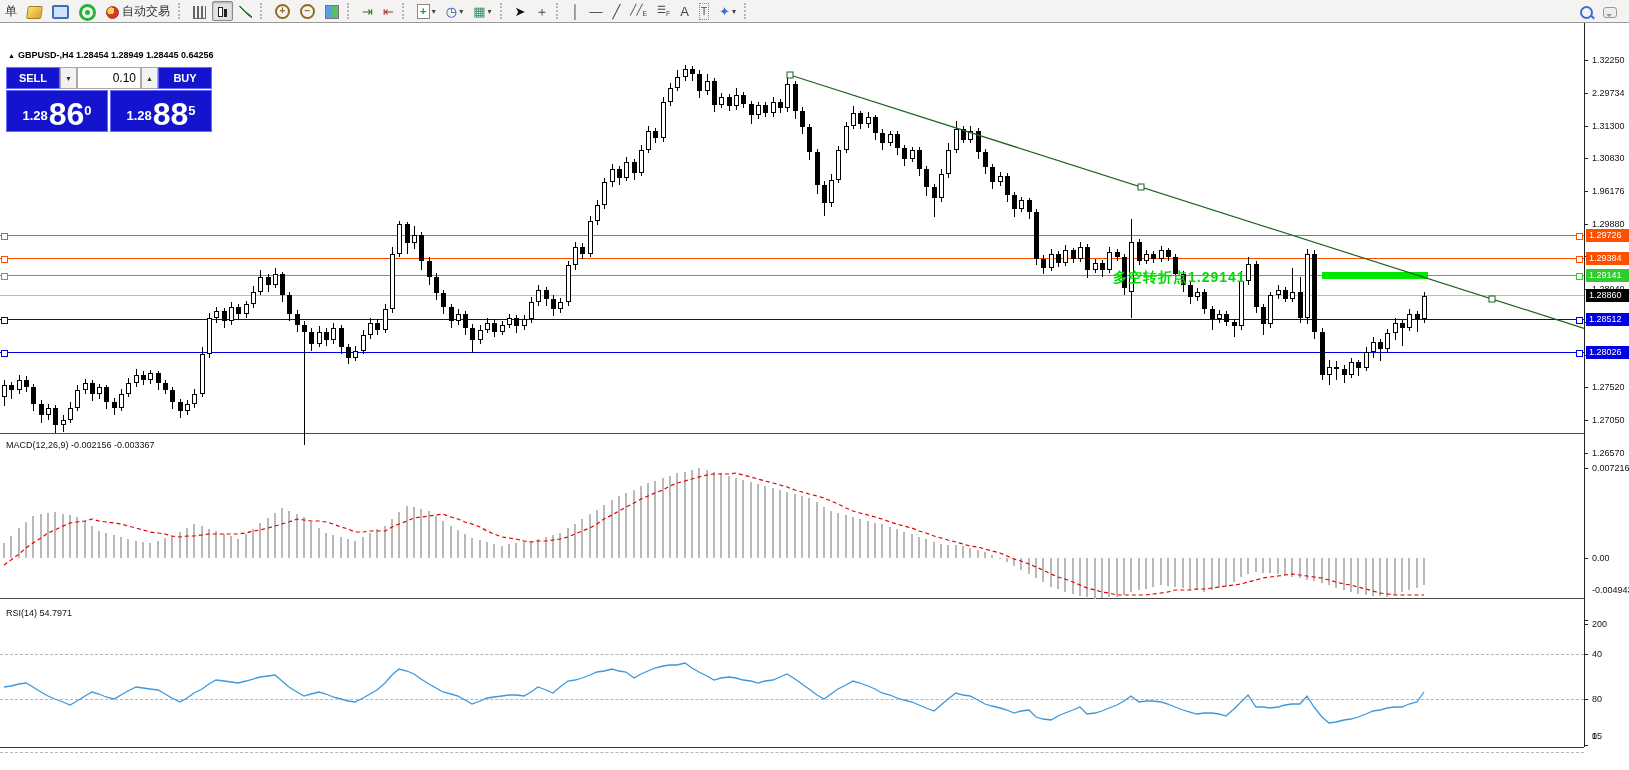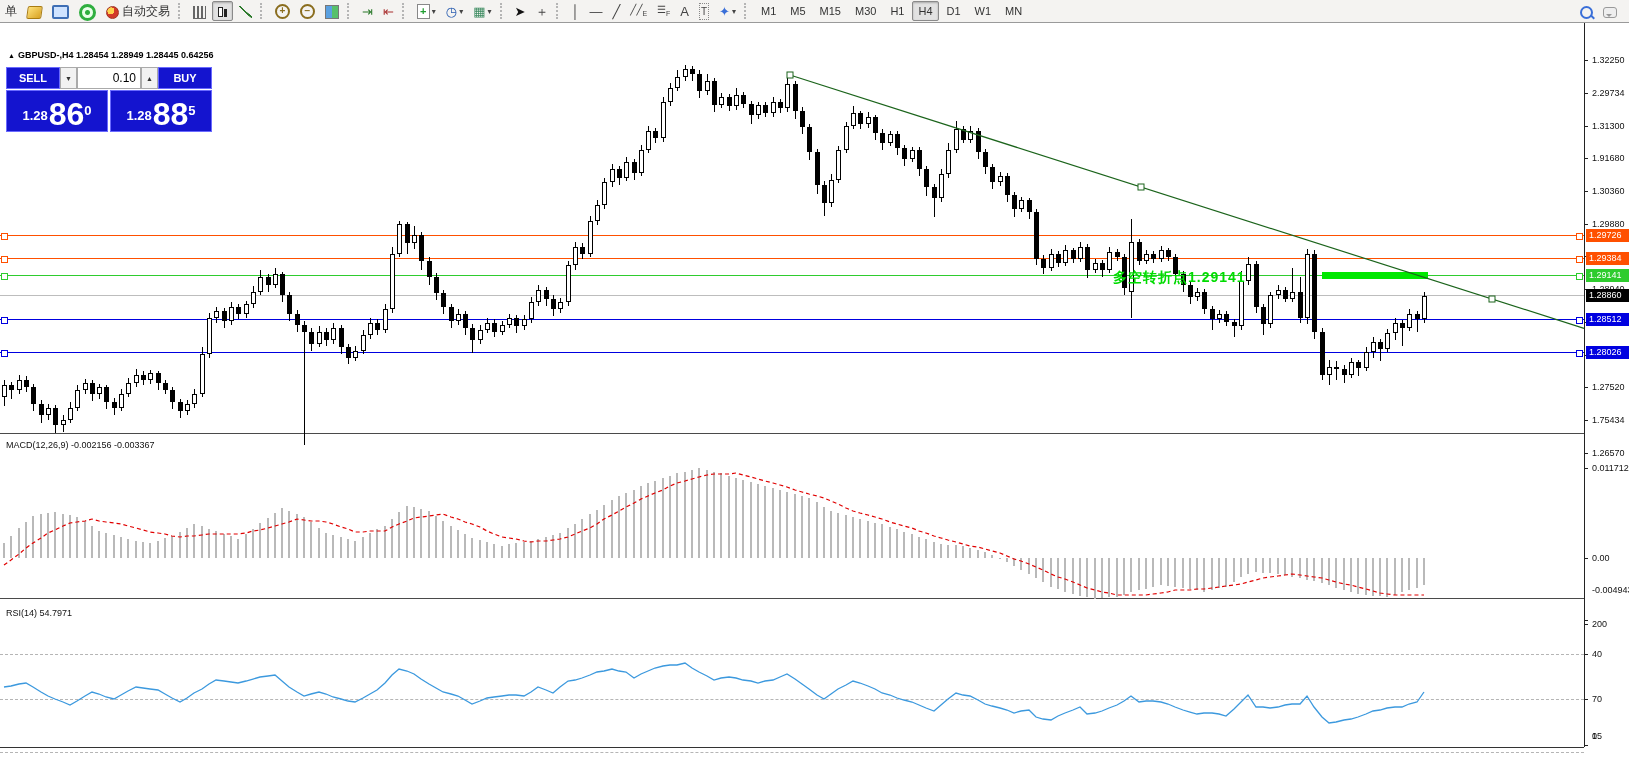--- a/index.html
+++ b/index.html
@@ -152,31 +152,20 @@
         <span class="glyph">A</span>
       </span>
     <span class="tbtn">
         <span class="glyph" style="border:1px dotted #888;padding:0 1px;font-size:10px;">T</span>
       </span>
     <span class="tbtn">
         <span class="glyph" style="color:#3a6fd8;">✦</span>
         <span class="caret">▾</span>
       </span>
     <span class="tsep"></span>
-    <span id="tfbar" style="display:flex;">
-        <span class="tbtn tf">M1</span>
-        <span class="tbtn tf">M5</span>
-        <span class="tbtn tf">M15</span>
-        <span class="tbtn tf">M30</span>
-        <span class="tbtn tf">H1</span>
-        <span class="tbtn tf active">H4</span>
-        <span class="tbtn tf">D1</span>
-        <span class="tbtn tf">W1</span>
-        <span class="tbtn tf">MN</span>
-      </span>
     <span style="flex:1;"></span>
     <span class="tbtn">
         <span class="ic-mag"></span>
       </span>
     <span class="tbtn" style="margin-right:8px;">
         <span class="ic-chat"></span>
       </span>
   </div>
 
   <div id="chartwrap">
@@ -216,37 +205,37 @@
     <div class="ind-label" style="top:585px;font-weight:normal;text-align:center;">RSI(14) 54.7971</div>
 
     <div id="axiscol"></div>
     <div id="layers" style="position:absolute;left:0;top:0;width:1629px;height:747px;">
         <div class="axis-tick" style="top: 32px;">1.32250</div>
         <div class="tickdash" style="top: 37px;"></div>
         <div class="axis-tick" style="top: 65px;">2.29734</div>
         <div class="tickdash" style="top: 70px;"></div>
         <div class="axis-tick" style="top: 98px;">1.31300</div>
         <div class="tickdash" style="top: 103px;"></div>
-        <div class="axis-tick" style="top: 130px;">1.91680</div>
+        <div class="axis-tick" style="top: 130px;">1.30830</div>
         <div class="tickdash" style="top: 135px;"></div>
-        <div class="axis-tick" style="top: 163px;">1.30360</div>
+        <div class="axis-tick" style="top: 163px;">1.96176</div>
         <div class="tickdash" style="top: 168px;"></div>
         <div class="axis-tick" style="top: 196px;">1.29880</div>
         <div class="tickdash" style="top: 201px;"></div>
         <div class="axis-tick" style="top: 228px;">1.29410</div>
         <div class="tickdash" style="top: 233px;"></div>
         <div class="axis-tick" style="top: 261px;">1.28940</div>
         <div class="tickdash" style="top: 266px;"></div>
         <div class="axis-tick" style="top: 294px;">1.28470</div>
         <div class="tickdash" style="top: 299px;"></div>
         <div class="axis-tick" style="top: 327px;">1.27990</div>
         <div class="tickdash" style="top: 332px;"></div>
         <div class="axis-tick" style="top: 359px;">1.27520</div>
         <div class="tickdash" style="top: 364px;"></div>
-        <div class="axis-tick" style="top: 392px;">1.75434</div>
+        <div class="axis-tick" style="top: 392px;">1.27050</div>
         <div class="tickdash" style="top: 397px;"></div>
         <div class="axis-tick" style="top: 425px;">1.26570</div>
         <div class="tickdash" style="top: 430px;"></div>
         <div class="hline" style="top: 212px; background: rgb(255, 80, 0);"></div>
         <div class="handle" style="left: 1px; top: 210px; border-color: rgb(255, 80, 0);"></div>
         <div class="handle" style="left: 1576px; top: 210px; border-color: rgb(255, 80, 0);"></div>
         <div class="hline" style="top: 235px; background: rgb(255, 80, 0);"></div>
         <div class="handle" style="left: 1px; top: 233px; border-color: rgb(255, 80, 0);"></div>
         <div class="handle" style="left: 1576px; top: 233px; border-color: rgb(255, 80, 0);"></div>
         <div class="hline" style="top: 252px; background: rgb(46, 204, 46);"></div>
@@ -838,34 +827,34 @@
         <div class="macd-bar" style="left: 1357px; top: 535px; height: 36px;"></div>
         <div class="macd-bar" style="left: 1365px; top: 535px; height: 37px;"></div>
         <div class="macd-bar" style="left: 1372px; top: 535px; height: 38px;"></div>
         <div class="macd-bar" style="left: 1379px; top: 535px; height: 38px;"></div>
         <div class="macd-bar" style="left: 1386px; top: 535px; height: 39px;"></div>
         <div class="macd-bar" style="left: 1394px; top: 535px; height: 37px;"></div>
         <div class="macd-bar" style="left: 1401px; top: 535px; height: 34px;"></div>
         <div class="macd-bar" style="left: 1408px; top: 535px; height: 32px;"></div>
         <div class="macd-bar" style="left: 1416px; top: 535px; height: 30px;"></div>
         <div class="macd-bar" style="left: 1423px; top: 535px; height: 27px;"></div>
-        <div class="axis-tick" style="top: 440px;">0.011712</div>
+        <div class="axis-tick" style="top: 440px;">0.007216</div>
         <div class="tickdash" style="top: 445px;"></div>
         <div class="axis-tick" style="top: 530px;">0.00</div>
         <div class="tickdash" style="top: 535px;"></div>
         <div class="axis-tick" style="top: 562px;">-0.004943</div>
         <div class="tickdash" style="top: 597px;"></div>
         <div class="rsi-dash" style="top: 631px;"></div>
         <div class="rsi-dash" style="top: 676px;"></div>
         <div class="rsi-dash" style="top: 729px;"></div>
         <div class="axis-tick" style="top: 596px;">200</div>
         <div class="tickdash" style="top: 601px;"></div>
         <div class="axis-tick" style="top: 626px;">40</div>
         <div class="tickdash" style="top: 631px;"></div>
-        <div class="axis-tick" style="top: 671px;">70</div>
+        <div class="axis-tick" style="top: 671px;">80</div>
         <div class="tickdash" style="top: 676px;"></div>
         <div class="axis-tick" style="top: 708px;">15</div>
         <div class="tickdash" style="top: 722px;"></div>
         <div class="axis-tick" style="top: 708px;">0</div>
         <div class="tickdash" style="top: 722px;"></div>
         <svg width="1629" height="747">
           <line x1="790" y1="52" x2="1584" y2="305.35612535612535" stroke="#1C641C" stroke-width="1.2"></line>
           <rect x="787" y="49" width="6" height="6" fill="#fff" stroke="#1C641C"></rect>
           <rect x="1138" y="161" width="6" height="6" fill="#fff" stroke="#1C641C"></rect>
           <rect x="1489" y="273" width="6" height="6" fill="#fff" stroke="#1C641C"></rect>

